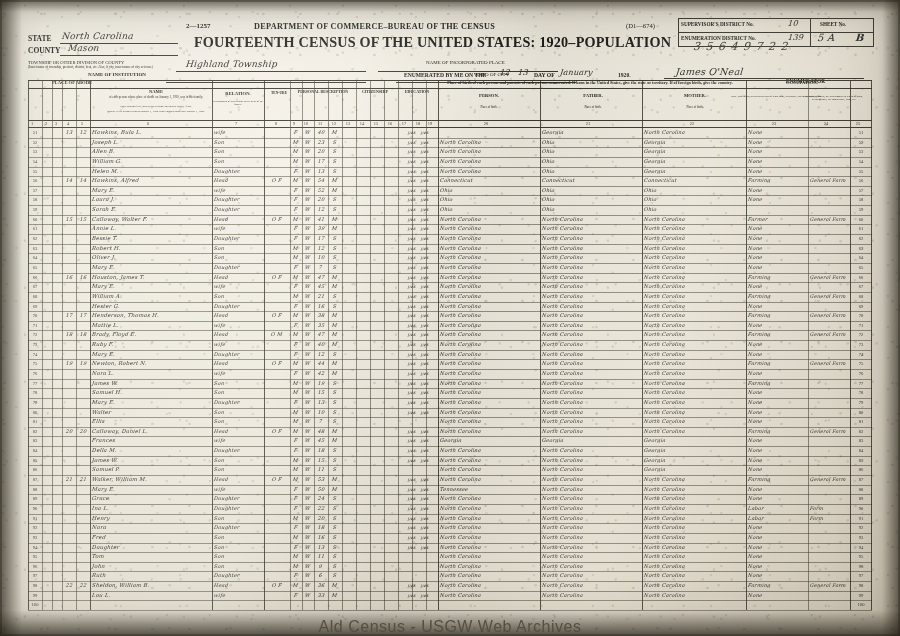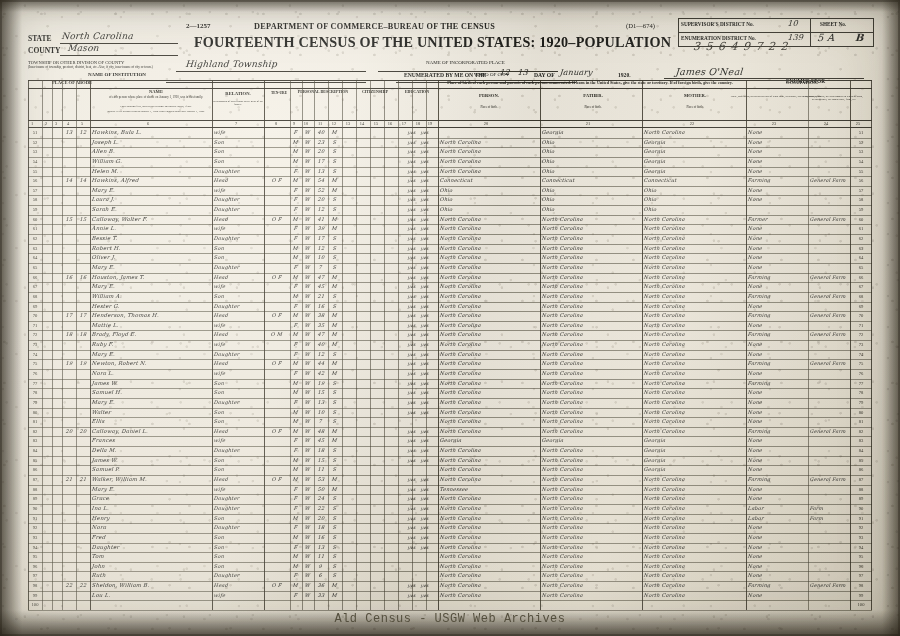--- a/index.html
+++ b/index.html
@@ -84,21 +84,21 @@
   #rows{position:absolute;left:0;top:48px;width:844px;height:482px;}
   .row{position:absolute;left:0;width:844px;height:9.64px;}
   .rowline{position:absolute;left:0;width:844px;height:1px;background:rgba(70,65,50,.55);}
   .cell{position:absolute;font-size:5.4px;line-height:9.6px;overflow:hidden;}
   .cell .hand{font-size:5.4px;}
 
   
   .vrule{position:absolute;top:0;bottom:0;width:1px;background:rgba(70,65,50,.6);}
   .vrule.strong{background:rgba(55,50,38,.85);}
 
-  #footer{position:absolute;left:0;right:0;bottom:10px;text-align:center;font-size:12px;color:#55503f;letter-spacing:.5px;font-family:Liberation Mono, monospace;}
+  #footer{position:absolute;left:0;right:0;bottom:0;text-align:center;font-size:16px;color:#55503f;letter-spacing:.5px;font-family:Liberation Sans, sans-serif;}
   #fold{position:absolute;left:0;top:0;width:900px;height:636px;pointer-events:none;
     background:linear-gradient(105deg, rgba(255,255,255,.12) 0 35%, rgba(0,0,0,.04) 52%, rgba(255,255,255,.07) 70%, rgba(0,0,0,.05) 100%);}
 </style>
 </head>
 <body>
 
 <div id="sheet">
 
   <div id="header">
     <div class="hdr-line ink" id="formno">2—1257</div>

